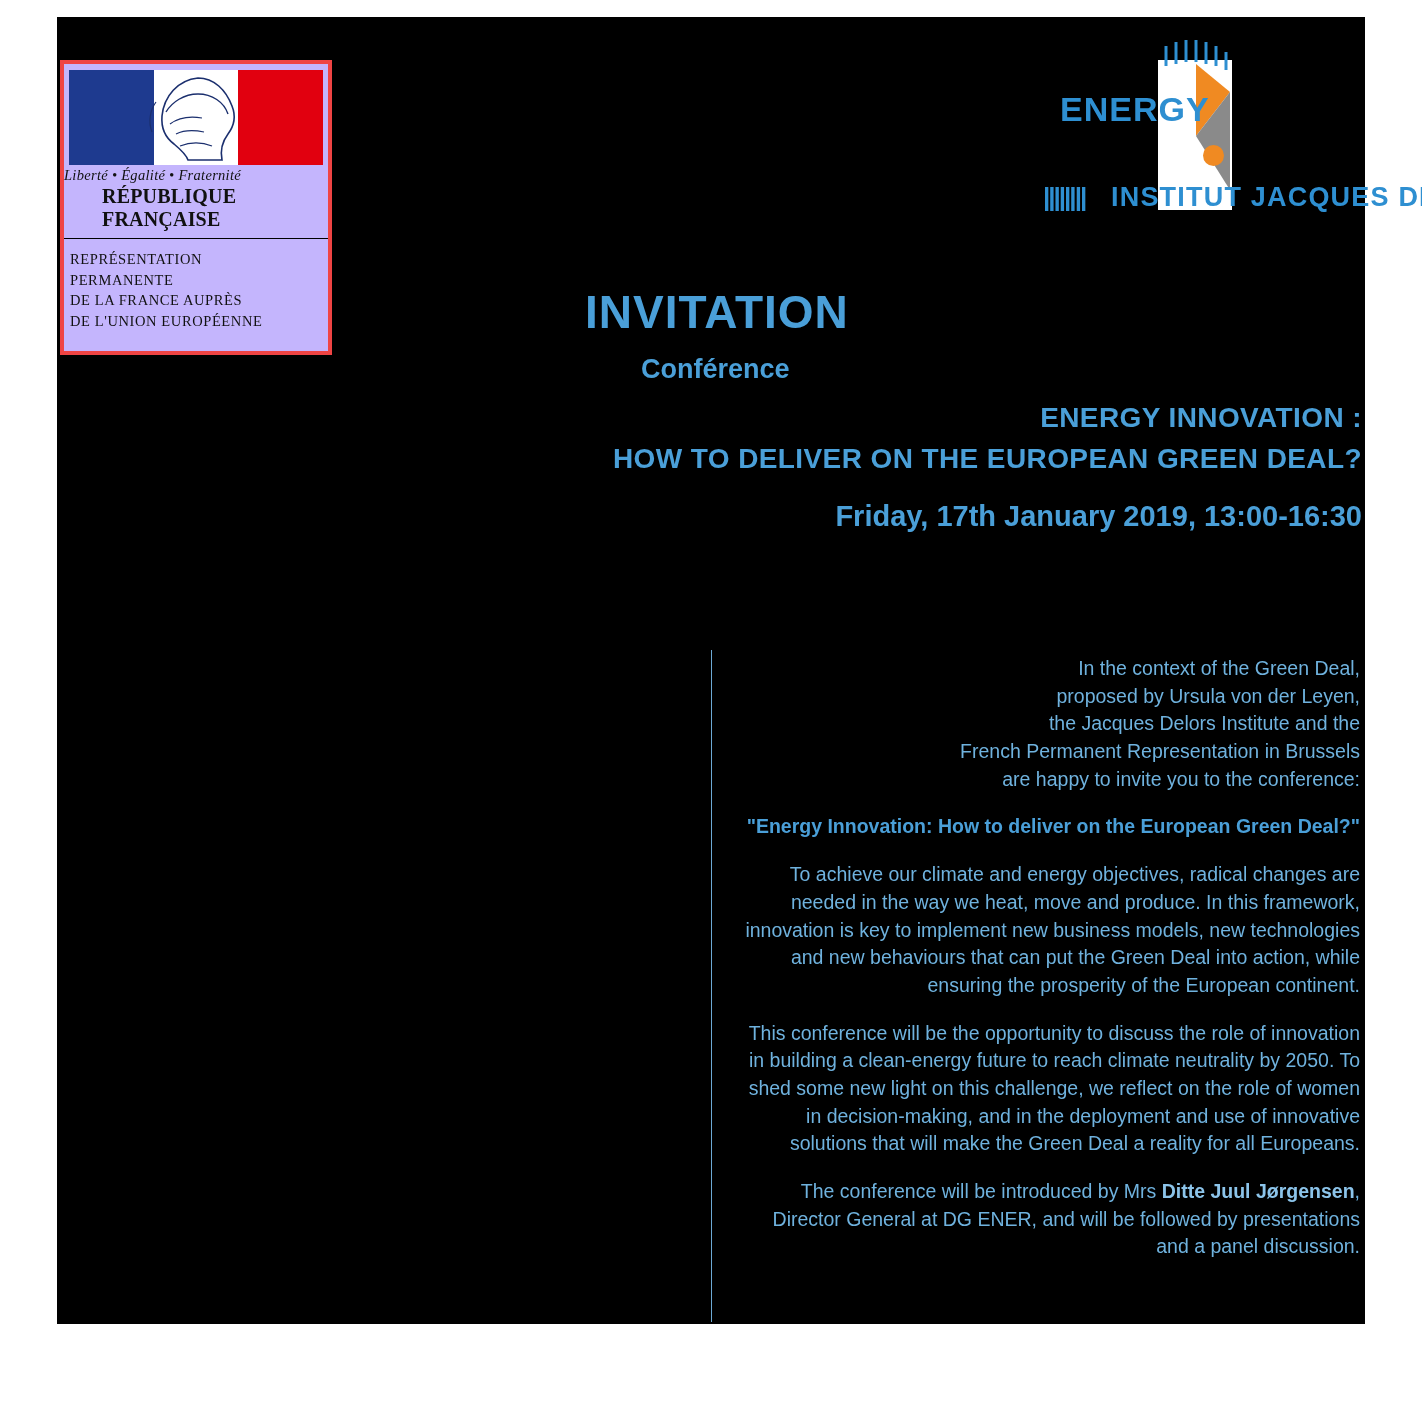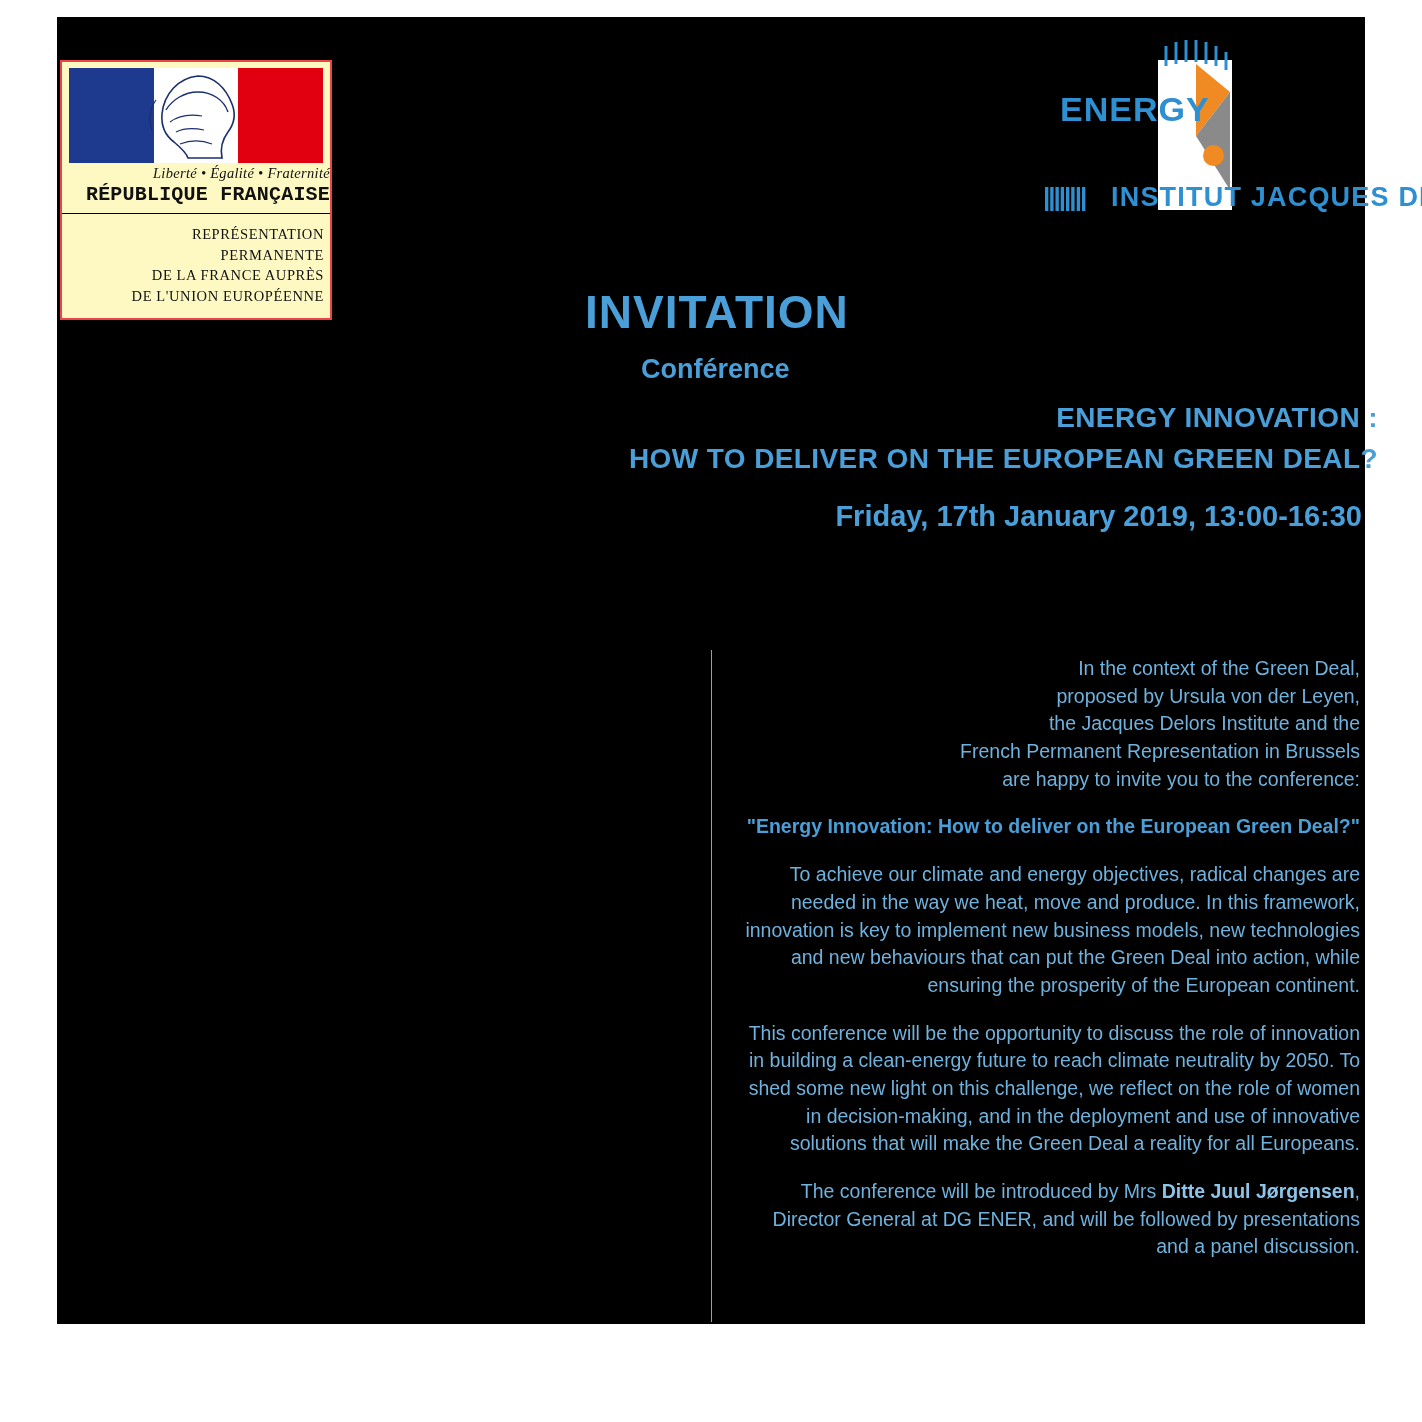--- a/index.html
+++ b/index.html
@@ -26,24 +26,24 @@
     height: 1307px;
     background: #000000;
   }
 
   
   .fr-logo {
     position: absolute;
     left: 60px;
     top: 60px;
     width: 272px;
-    background: #fef9c3;
-    border: 2px solid #ef4444;
+    background: #c4b5fd;
+    border: 4px solid #ef4444;
     box-sizing: border-box;
-    text-align: right;
+    text-align: left;
   }
   .fr-flag-wrap {
     position: relative;
     width: 254px;
     height: 95px;
     margin: 6px auto 2px auto;
     overflow: hidden;
   }
   .fr-flag-blue {
     position: absolute; left: 0; top: 0; width: 33.33%; height: 100%;
@@ -68,39 +68,40 @@
   .fr-motto {
     font-family: "Liberation Serif", serif;
     font-style: italic;
     font-size: 14.5px;
     color: #111111;
     letter-spacing: 0.3px;
     margin: 2px 0 1px 0;
     white-space: nowrap;
   }
   .fr-republic {
-    font-family: Liberation Mono, monospace;
+    font-family: Liberation Serif, serif;
     font-weight: bold;
     font-size: 20px;
     color: #111111;
     letter-spacing: 0.2px;
     margin: 0 0 7px 0;
+    padding-left: 38px;
   }
   .fr-rule {
     height: 1px;
     background: #000000;
     margin: 0 0 0 0;
   }
   .fr-sub {
     font-family: "Liberation Serif", serif;
     font-size: 14.5px;
     color: #111111;
     line-height: 1.42;
     letter-spacing: 0.6px;
-    padding: 10px 6px 12px 6px;
+    padding: 10px 6px 20px 6px;
   }
 
   
   .ne-logo {
     position: absolute;
     left: 1043px;
     top: 42px;
     width: 330px;
     height: 180px;
     color: #2e8fd1;
@@ -179,21 +180,21 @@
     position: absolute;
     left: 641px;
     top: 354px;
     font-family: "Liberation Sans", sans-serif;
     font-weight: bold;
     font-size: 27px;
     color: #4a9fd8;
   }
   .talk-title {
     position: absolute;
-    right: 44px;
+    right: 60px;
     top: 398px;
     width: 900px;
     text-align: right;
     font-family: "Liberation Sans", sans-serif;
     font-weight: bold;
     font-size: 28px;
     line-height: 1.45;
     letter-spacing: 0.4px;
     color: #4a9fd8;
   }

